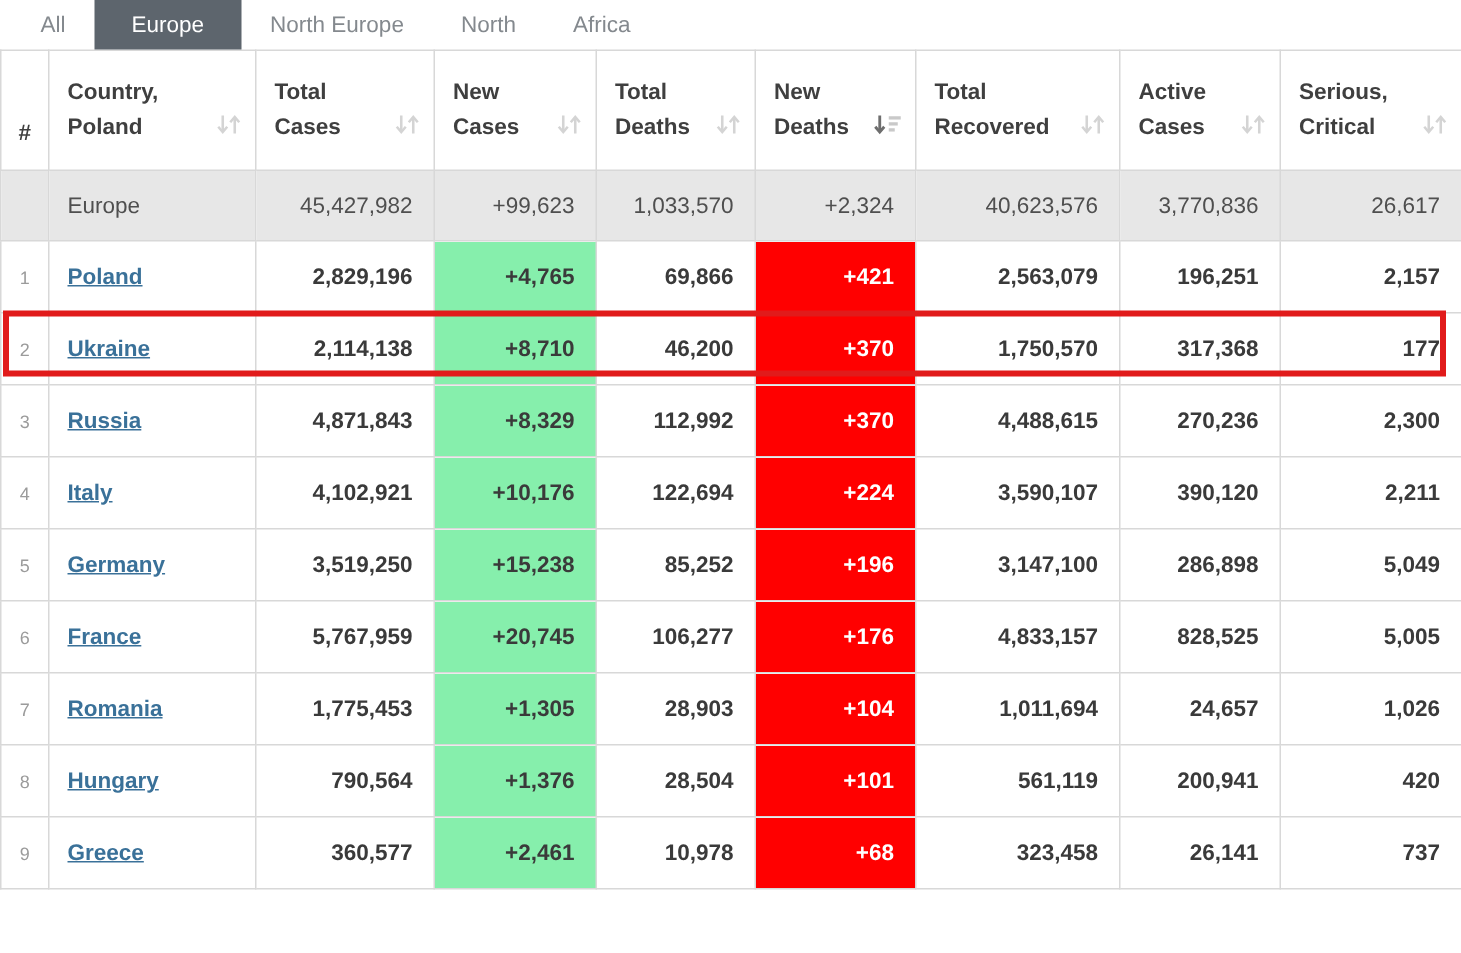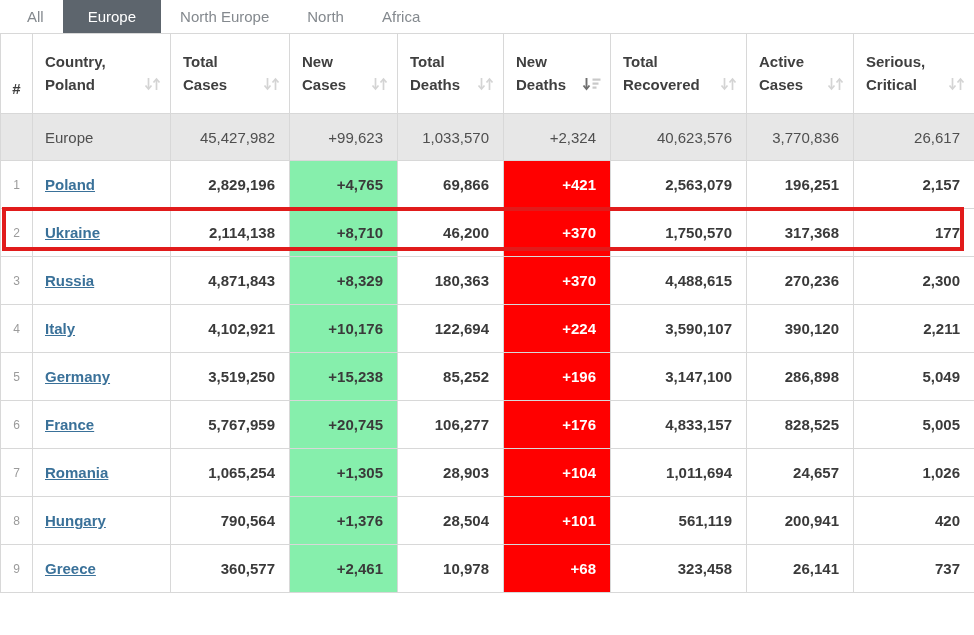--- a/index.html
+++ b/index.html
@@ -243,21 +243,21 @@
       <td class="num new-deaths">+370</td>
       <td class="num">1,750,570</td>
       <td class="num">317,368</td>
       <td class="num">177</td>
     </tr>
     <tr>
       <td class="rank">3</td>
       <td class="country"><a>Russia</a></td>
       <td class="num">4,871,843</td>
       <td class="num new-cases">+8,329</td>
-      <td class="num">180,363</td>
+      <td class="num">112,992</td>
       <td class="num new-deaths">+370</td>
       <td class="num">4,488,615</td>
       <td class="num">270,236</td>
       <td class="num">2,300</td>
     </tr>
     <tr>
       <td class="rank">4</td>
       <td class="country"><a>Italy</a></td>
       <td class="num">4,102,921</td>
       <td class="num new-cases">+10,176</td>
@@ -285,21 +285,21 @@
       <td class="num new-cases">+20,745</td>
       <td class="num">106,277</td>
       <td class="num new-deaths">+176</td>
       <td class="num">4,833,157</td>
       <td class="num">828,525</td>
       <td class="num">5,005</td>
     </tr>
     <tr>
       <td class="rank">7</td>
       <td class="country"><a>Romania</a></td>
-      <td class="num">1,065,254</td>
+      <td class="num">1,775,453</td>
       <td class="num new-cases">+1,305</td>
       <td class="num">28,903</td>
       <td class="num new-deaths">+104</td>
       <td class="num">1,011,694</td>
       <td class="num">24,657</td>
       <td class="num">1,026</td>
     </tr>
     <tr>
       <td class="rank">8</td>
       <td class="country"><a>Hungary</a></td>

